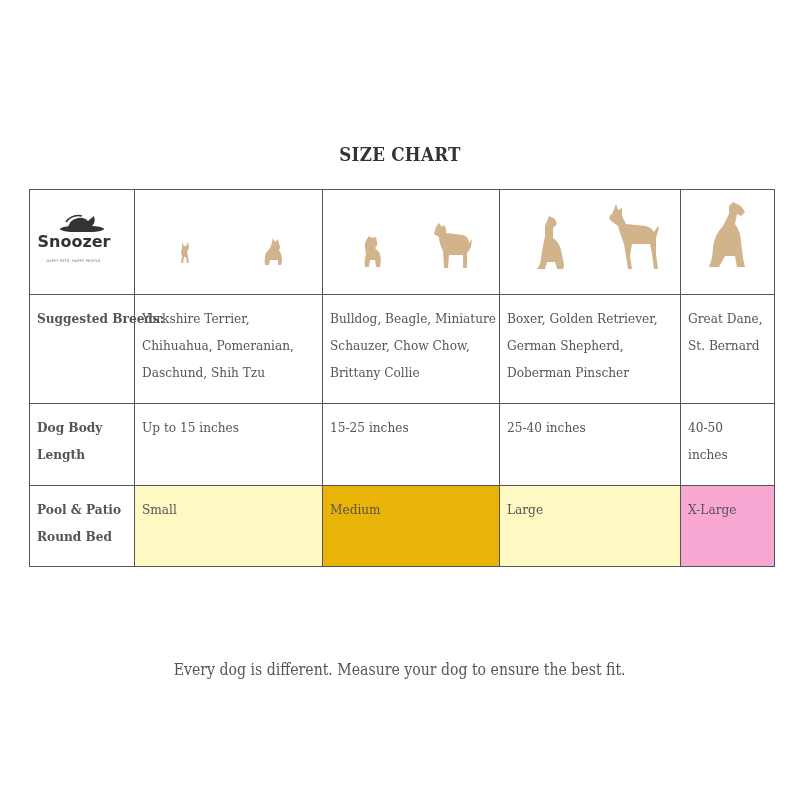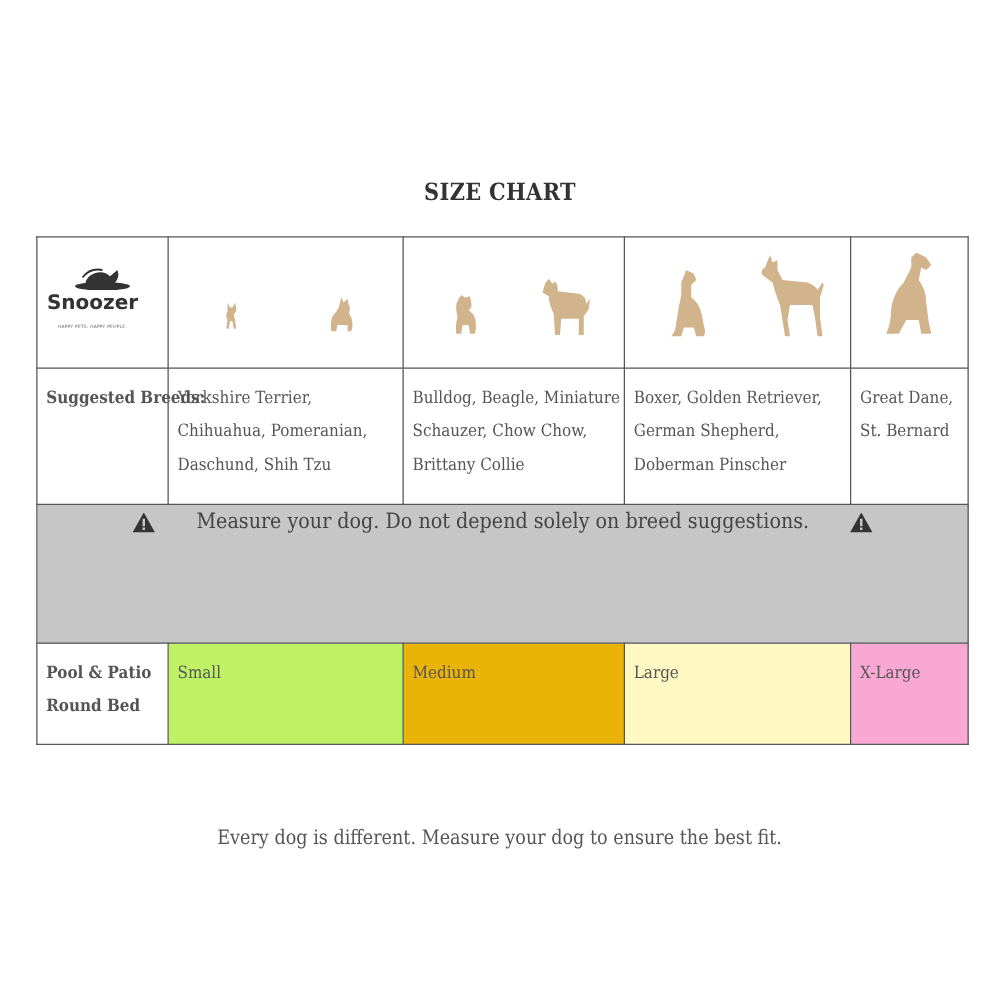--- a/index.html
+++ b/index.html
@@ -108,45 +108,47 @@
       <span>Boxer, Golden Retriever,</span>
           <span>German Shepherd,</span>
           <span>Doberman Pinscher</span>
     </td>
     <td class="cell">
       <span>Great Dane,</span>
           <span>St. Bernard</span>
     </td>
   </tr>
 
-  <tr class="row-warn">
-    <td colspan="5">
-      <div class="warn-wrap">
-        <svg class="warn-icon" viewBox="0 0 18 16">
-          <path d="M9 0 L18 16 L0 16 Z" fill="#333"></path>
-              <rect x="8" y="5" width="2" height="6" fill="#c6c6c6"></rect>
-              <rect x="8" y="12" width="2" height="2" fill="#c6c6c6"></rect>
-        </svg>
-        <span class="warn-text">Measure your dog. Do not depend solely on breed suggestions.</span>
-        <svg class="warn-icon" viewBox="0 0 18 16">
-          <path d="M9 0 L18 16 L0 16 Z" fill="#333"></path>
-              <rect x="8" y="5" width="2" height="6" fill="#c6c6c6"></rect>
-              <rect x="8" y="12" width="2" height="2" fill="#c6c6c6"></rect>
-        </svg>
-      </div>
+
+  <tr class="row-len">
+    <td class="lbl">
+      <span>Dog Body</span>
+          <span>Length</span>
     </td>
+    <td class="cell">
+          <span>Up to 15 inches</span>
+        </td>
+    <td class="cell">
+          <span>15-25 inches</span>
+        </td>
+    <td class="cell">
+          <span>25-40 inches</span>
+        </td>
+    <td class="cell">
+          <span>40-50</span>
+          <span>inches</span>
+        </td>
   </tr>
-
 
   <tr class="row-bed">
     <td class="lbl">
       <span>Pool &amp; Patio</span>
           <span>Round Bed</span>
     </td>
-    <td class="cell" style="background:#bef264">
+    <td class="cell" style="background:#fef9c3">
           <span>Small</span>
         </td>
     <td class="cell" style="background:#eab308">
           <span>Medium</span>
         </td>
     <td class="cell" style="background:#fef9c3">
           <span>Large</span>
         </td>
     <td class="cell" style="background:#f9a8d4">
           <span>X-Large</span>

